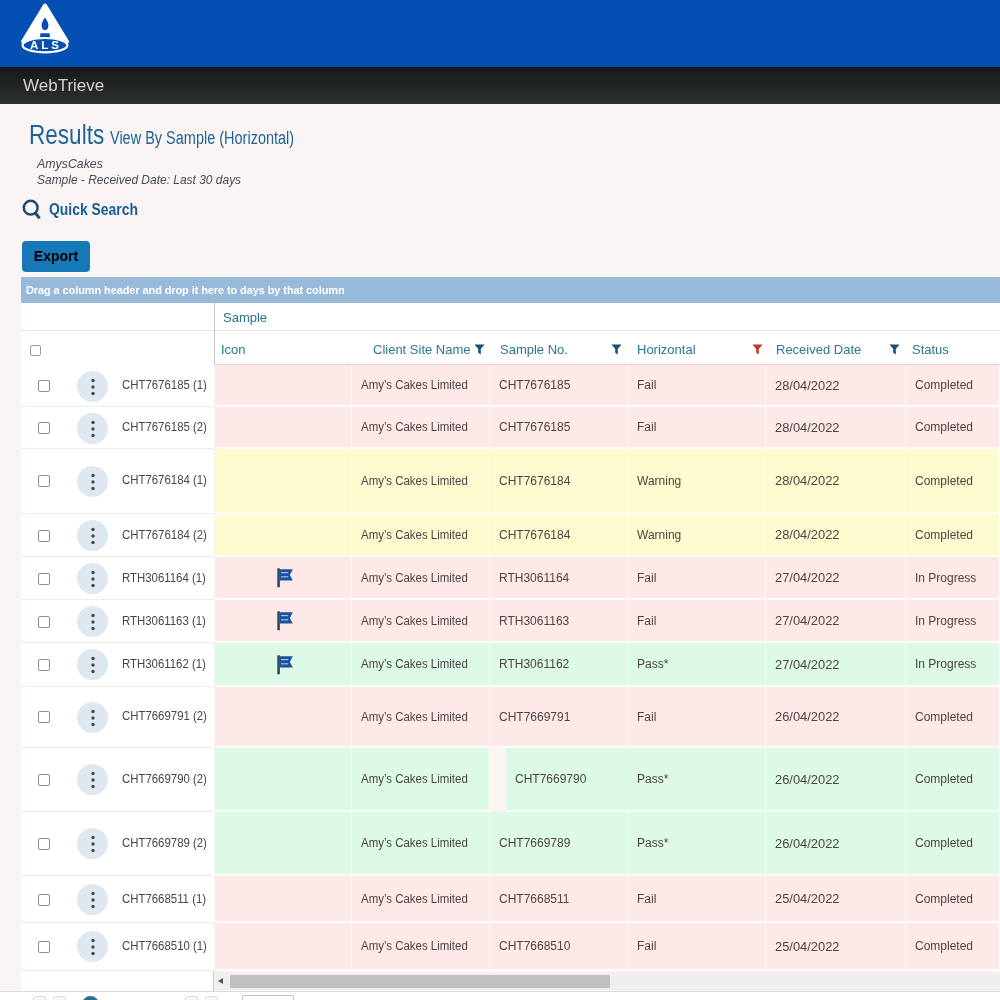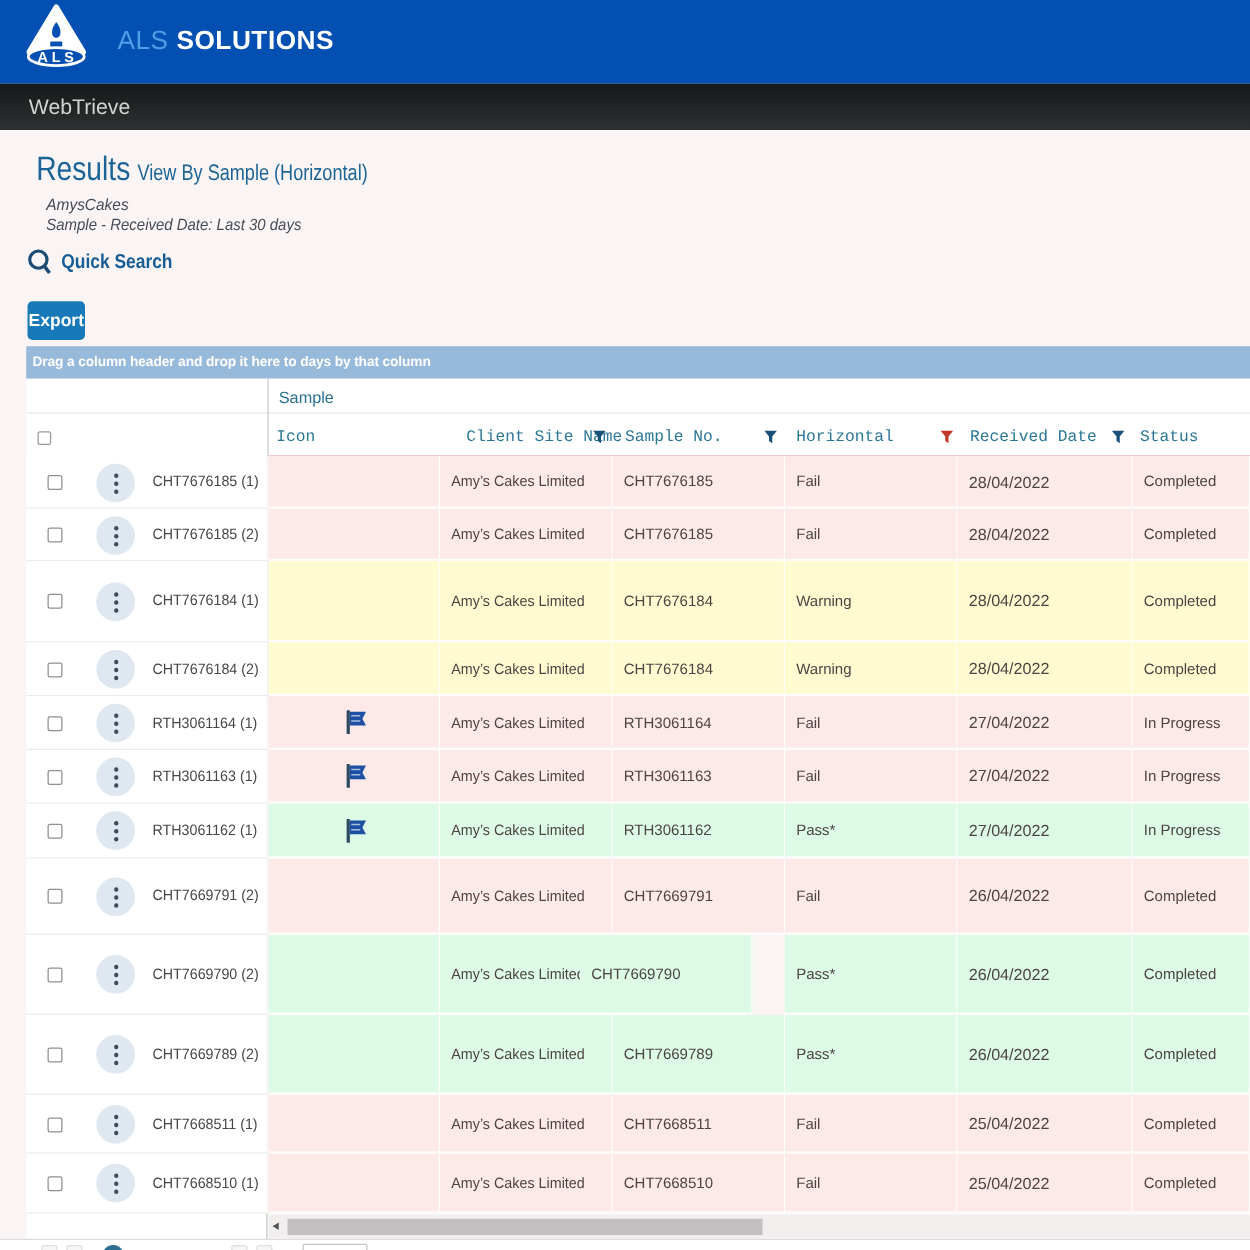--- a/index.html
+++ b/index.html
@@ -16,29 +16,29 @@
        transform:scaleX(0.835);transform-origin:0 0;}
   .viewby{position:absolute;left:110px;top:128px;font-size:18px;color:#1d6496;white-space:nowrap;
        transform:scaleX(0.805);transform-origin:0 0;}
   .it1{position:absolute;left:37px;top:156px;font-size:13px;font-style:italic;color:#454c58;
        transform:scaleX(0.95);transform-origin:0 0;}
   .it2{position:absolute;left:37px;top:172px;font-size:13px;font-style:italic;color:#454c58;
        transform:scaleX(0.92);transform-origin:0 0;}
   .qs{position:absolute;left:49px;top:201px;font-size:16px;font-weight:700;color:#175d95;
       transform:scaleX(0.87);transform-origin:0 0;}
   .qsicon{position:absolute;left:22px;top:199px;}
-  .export{position:absolute;left:22px;top:241px;width:46px;height:31px;background:#1879b9;
-          border-radius:4px;color:#ffffff;font-size:14px;font-weight:700;text-align:center;line-height:31px;}
+  .export{position:absolute;left:22px;top:241px;width:68px;height:31px;background:#1879b9;
+          border-radius:4px;color:#000000;font-size:14px;font-weight:700;text-align:center;line-height:31px;}
   .dragbar{position:absolute;left:21px;top:277px;width:979px;height:26px;background:#97b9da;
            color:#fff;font-size:11px;font-weight:700;line-height:27px;padding-left:5px;box-sizing:border-box;
            letter-spacing:-0.1px;}
   .hdr1{position:absolute;left:21px;top:303px;width:979px;height:28px;background:#fff;
         border-bottom:1px solid #e4e4e4;box-sizing:border-box;}
   .hdr1 .samplelbl{position:absolute;left:202px;top:7px;font-size:13px;color:#27718f;}
-  .hdr2{position:absolute;left:21px;top:331px;width:979px;height:34px;background:#fff;font-family:Liberation Mono, monospace;}
+  .hdr2{position:absolute;left:21px;top:331px;width:979px;height:34px;background:#fff;}
   .vline{position:absolute;left:214px;top:303px;width:1px;height:62px;background:#c9c9c9;}
   .hcb{position:absolute;left:9px;top:14px;width:9px;height:9px;border:1px solid #9a9a9a;
        border-radius:2px;background:#fff;}
   .hlbl{position:absolute;top:11px;font-size:13px;color:#2a7795;white-space:nowrap;}
   .fun{position:absolute;top:13px;width:11px;height:11px;}
   .lpanel{position:absolute;left:21px;top:365px;width:193px;height:627px;background:#fff;
           border-right:1px solid #c9c9c9;box-sizing:border-box;}
   .lrow{position:absolute;left:21px;width:193px;background:#fff;border-bottom:1px solid #ececec;box-sizing:border-box;}
   .lrow .cb{position:absolute;left:17px;width:10px;height:10px;border:1px solid #8f8f8f;border-radius:2px;background:#fff;}
   .lrow .dot{position:absolute;left:56px;width:31px;height:31px;border-radius:50%;background:#dfe8f0;}
@@ -65,21 +65,20 @@
 </head>
 <body>
   <div class="topbar">
     <svg style="position:absolute;left:21px;top:3px" width="48" height="52" viewBox="0 0 48 52">
       <path d="M24 2.5 L45.9 38.6 L2.1 38.6 Z" fill="#ffffff" stroke="#ffffff" stroke-width="4" stroke-linejoin="round"></path>
       <path d="M24 14.5 C26.3 17.6 27.4 20 27.4 22.6 C27.4 25.5 26 27.2 24 27.2 C22 27.2 20.6 25.5 20.6 22.6 C20.6 20 21.7 17.6 24 14.5 Z" fill="#0450b2"></path>
       <rect x="19.2" y="30.2" width="9.6" height="4.8" rx="0.8" fill="#0450b2"></rect>
       <ellipse cx="24" cy="42.2" rx="22.4" ry="7.2" fill="#0450b2" stroke="#ffffff" stroke-width="2.2"></ellipse>
       <text x="25" y="46.4" text-anchor="middle" font-family="Liberation Sans,sans-serif" font-size="11.5" font-weight="bold" fill="#ffffff" letter-spacing="3">ALS</text>
     </svg>
-    <div class="brand"><span class="a">ALS </span><span class="s">SOLUTIONS</span></div>
   </div>
   <div class="navbar">
     <span>WebTrieve</span>
   </div>
   <div class="res">Results</div>
   <div class="viewby">View By Sample (Horizontal)</div>
   <div class="it1">AmysCakes</div>
   <div class="it2">Sample - Received Date: Last 30 days</div>
   <svg class="qsicon" width="22" height="22" viewBox="0 0 22 22">
     <circle cx="8.7" cy="8.7" r="6.9" fill="none" stroke="#1b4a72" stroke-width="2.5"></circle>
@@ -360,21 +359,21 @@
           <circle cx="2" cy="9" r="1.75" fill="#3f4c59"></circle>
           <circle cx="2" cy="15.4" r="1.75" fill="#3f4c59"></circle>
         </svg></i>
     </span>
     <span class="lb" style="top:24px">CHT7669790 (2)</span>
   </div>
 <div class="cell green" style="left:215px;top:748px;width:137px;height:64px"></div>
 <div class="cell green" style="left:352px;top:748px;width:138px;height:64px">
     <span class="cl">Amy’s Cakes Limited</span>
   </div>
-<div class="cell green" style="left:464px;top:748px;width:138px;height:64px">
+<div class="cell green" style="left:506px;top:748px;width:138px;height:64px">
     <span>CHT7669790</span>
   </div>
 <div class="cell green" style="left:628px;top:748px;width:138px;height:64px">
     <span>Pass*</span>
   </div>
 <div class="cell green" style="left:766px;top:748px;width:140px;height:64px">
     <span class="dt">26/04/2022</span>
   </div>
 <div class="cell green" style="left:906px;top:748px;width:94px;height:64px">
     <span>Completed</span>

